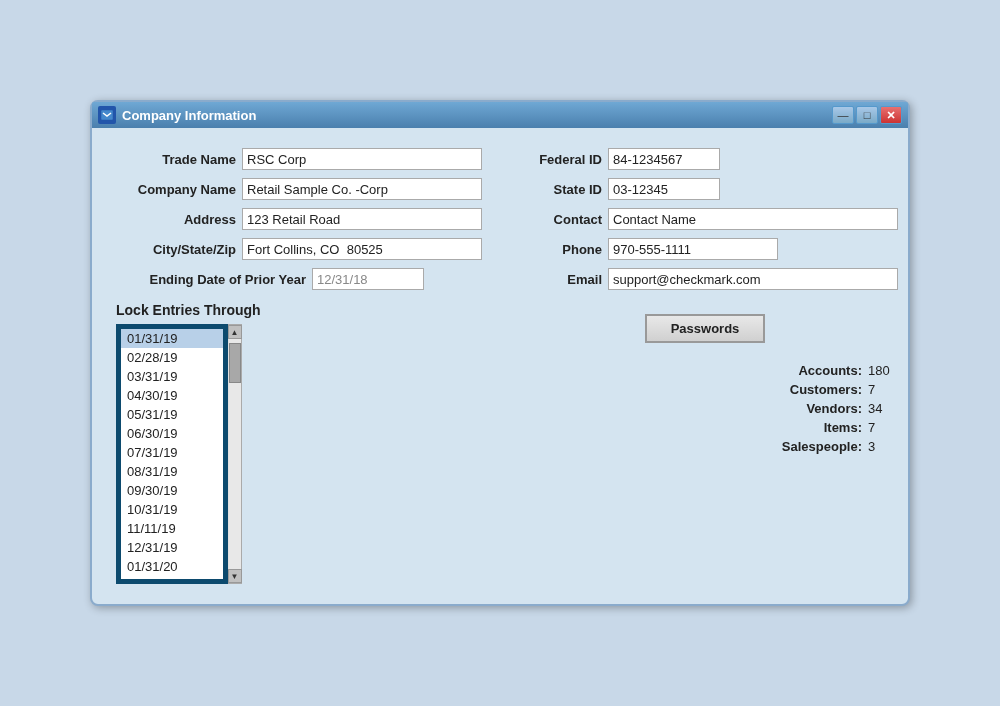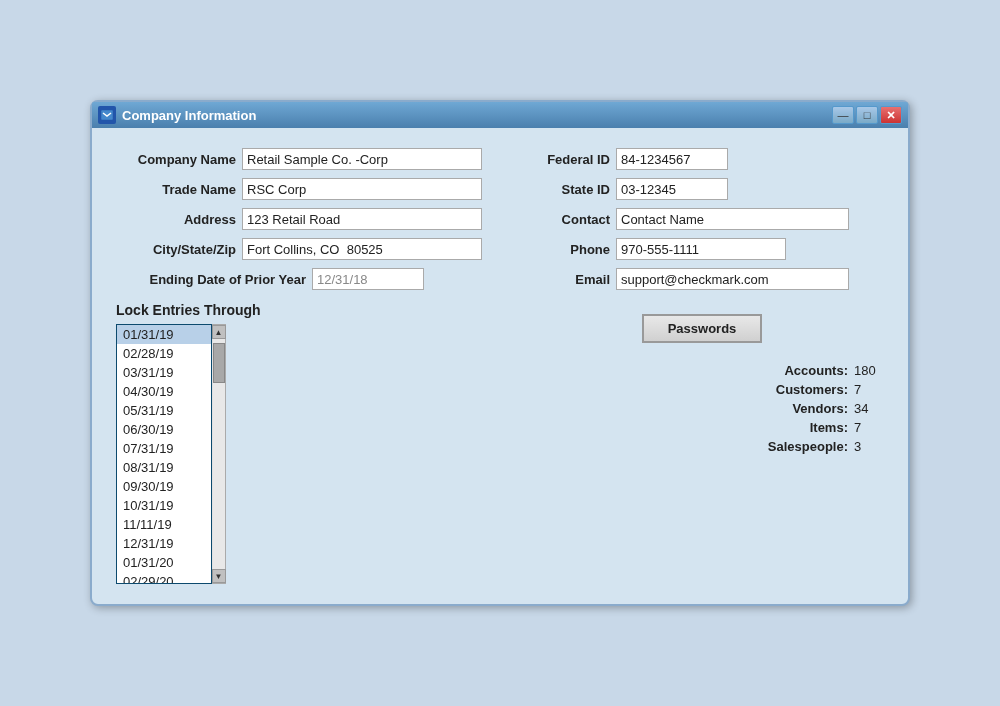--- a/index.html
+++ b/index.html
@@ -132,21 +132,21 @@
 
     .form-input-wide {
       width: 240px;
     }
 
     .form-input-medium {
       width: 112px;
     }
 
     .form-input-full {
-      width: 233px;
+      width: 290px;
     }
 
     .form-input-phone {
       width: 170px;
     }
 
     .ending-date-row {
       display: flex;
       align-items: center;
       margin-top: 4px;
@@ -176,23 +176,23 @@
       margin-bottom: 6px;
       text-align: center;
     }
 
     .lock-list-container {
       display: flex;
       align-items: stretch;
     }
 
     .lock-list {
-      border: 1px solid #0c4a6e;
+      border: 5px solid #0c4a6e;
       background: white;
-      width: 96px;
+      width: 112px;
       height: 260px;
       overflow: hidden;
       font-size: 13px;
     }
 
     .lock-list-item {
       padding: 2px 6px;
       cursor: pointer;
       color: #222;
     }
@@ -308,27 +308,27 @@
       <div class="title-btn close">✕</div>
     </div>
   </div>
 
   <div class="window-body">
     <div class="form-grid">
 
       <div class="left-section">
 
         <div class="form-row">
+          <span class="form-label">Trade Name</span>
+          <input class="form-input form-input-wide" type="text" value="RSC Corp" style="">
+        </div>
+
+        <div class="form-row">
           <span class="form-label">Company Name</span>
           <input class="form-input form-input-wide" type="text" value="Retail Sample Co. -Corp" style="">
-        </div>
-
-        <div class="form-row">
-          <span class="form-label">Trade Name</span>
-          <input class="form-input form-input-wide" type="text" value="RSC Corp" style="">
         </div>
 
         <div class="form-row">
           <span class="form-label">Address</span>
           <input class="form-input form-input-wide" type="text" value="123 Retail Road" style="">
         </div>
 
         <div class="form-row">
           <span class="form-label">City/State/Zip</span>
           <input class="form-input form-input-wide" type="text" value="Fort Collins, CO  80525" style="">

